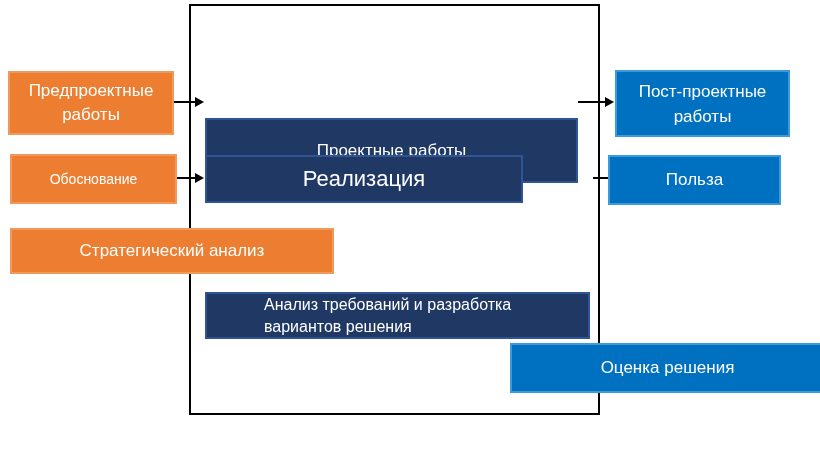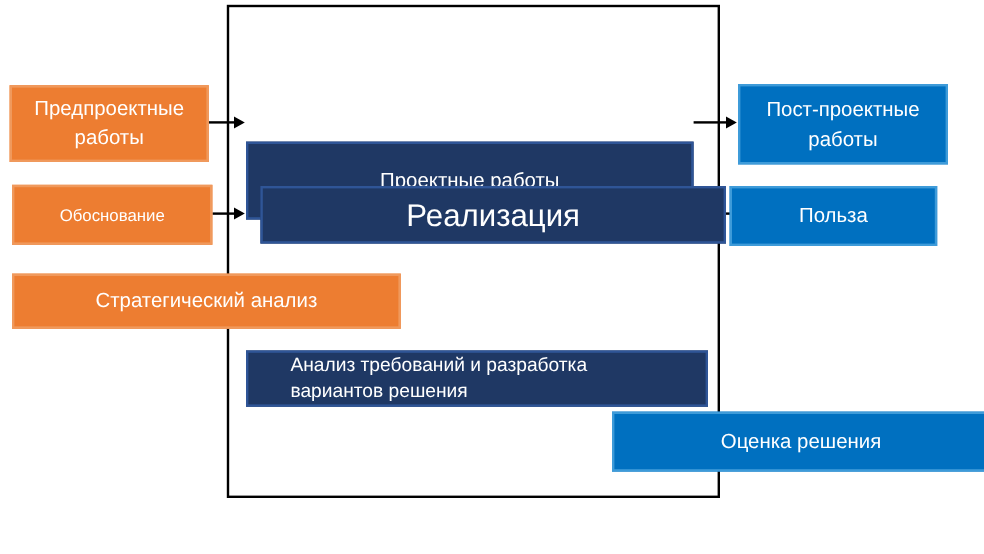--- a/index.html
+++ b/index.html
@@ -60,29 +60,29 @@
     border: 2px solid var(--navy_border, #2F5597);
   }
   .blue {
     background: var(--blue, #0070C0);
     border: 2px solid var(--blue_border, #3E9BD9);
   }
   .box-pre-project      { left: 8px;   top: 71px;  width: 166px; height: 64px; }
   .box-project-works    { left: 205px; top: 70px;  width: 373px; height: 65px; margin-top: 48px; }
   .box-post-project     { left: 615px; top: 70px;  width: 175px; height: 67px; line-height: 25px; }
   .box-justification    { left: 10px;  top: 154px; width: 167px; height: 50px; font-size: 14px; }
-  .box-realization      { left: 205px; top: 155px; width: 388px; height: 48px; font-size: 26px; margin-left: 12px; }
+  .box-realization      { left: 205px; top: 155px; width: 318px; height: 48px; font-size: 22px; }
   .box-benefit          { left: 608px; top: 155px; width: 173px; height: 50px; }
   .box-strategic        { left: 10px;  top: 228px; width: 324px; height: 46px; }
   .box-requirements     {
     left: 205px; top: 292px; width: 385px; height: 47px;
     font-size: 16px; line-height: 22px;
     justify-content: flex-start;
     text-align: left;
-    padding-left: 35px;
+    padding-left: 57px;
   }
   .box-evaluation       { left: 510px; top: 343px; width: 315px; height: 50px; }
   .box-requirements .line { display: block; }
   
   .arrow {
     position: absolute;
     height: 2px;
     background: #000;
     z-index: 2;
   }

